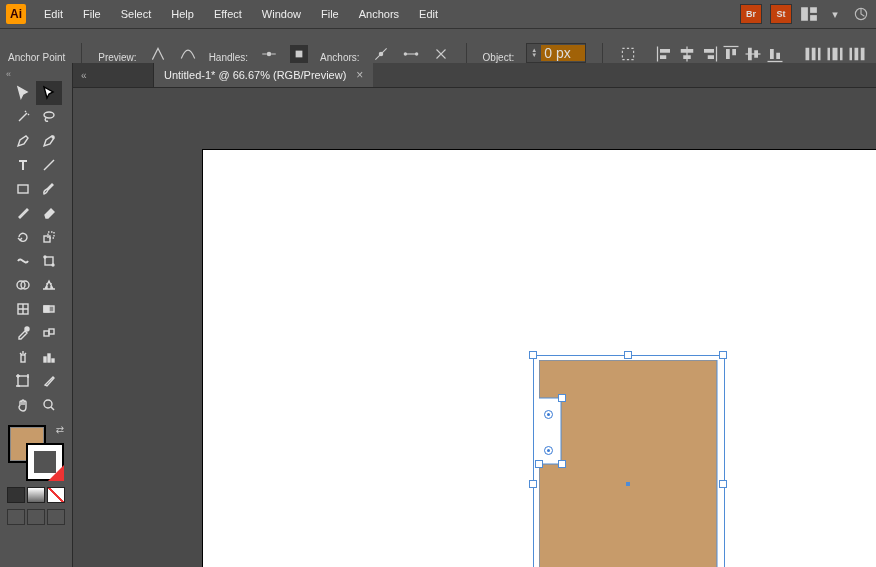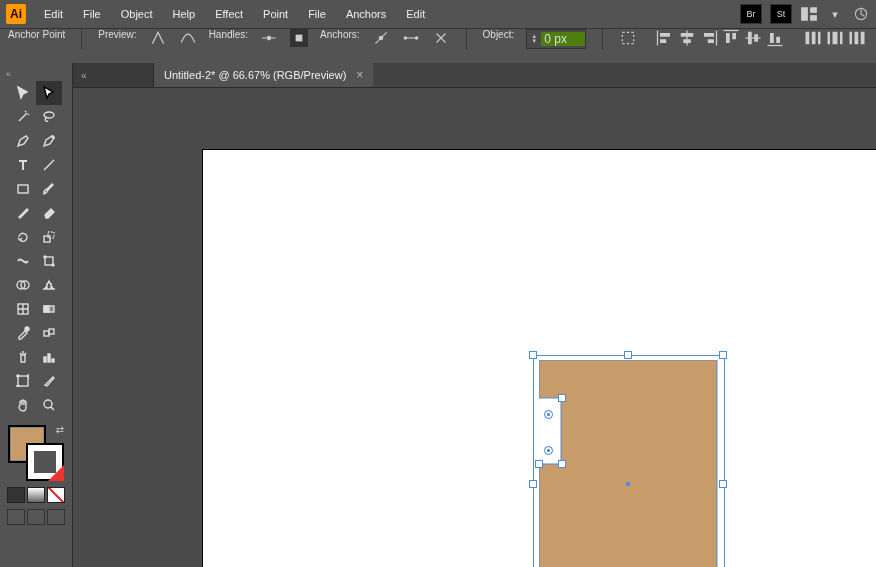--- a/index.html
+++ b/index.html
@@ -1,26 +1,26 @@
 <!DOCTYPE html>
 <html><head>
 <meta charset="utf-8">
 <style>
   html,body{margin:0;padding:0;background:#4a4a4a;font-family:"Segoe UI",Arial,sans-serif;font-size:11px;color:#ddd;overflow:hidden;width:876px;height:567px}
   .menubar{background:#535353;height:28px;display:flex;align-items:center;padding:0 6px;gap:4px}
   .ai-logo{width:20px;height:20px;background:#ff9a00;color:#330000;font-weight:bold;font-size:12px;display:flex;align-items:center;justify-content:center;border-radius:2px;margin-right:6px}
   .menu-item{padding:4px 8px;cursor:pointer;color:#eee}
   .menu-right{margin-left:auto;display:flex;gap:8px;align-items:center}
-  .sq-btn{width:20px;height:18px;background:#000000;color:#ddd;font-size:9px;font-weight:normal;display:flex;align-items:center;justify-content:center;border:1px solid #333}
-  .control-bar{background:#535353;height:34px;border-top:1px solid #333;display:flex;align-items:flex-start;padding:0 8px;gap:12px;font-size:10px;color:#ddd}
+  .sq-btn{width:20px;height:18px;background:#c2410c;color:#ddd;font-size:9px;font-weight:bold;display:flex;align-items:center;justify-content:center;border:1px solid #333}
+  .control-bar{background:#535353;height:34px;border-top:1px solid #333;display:flex;align-items:flex-end;padding:0 8px;gap:12px;font-size:10px;color:#ddd}
   .ctl-label{color:#ddd}
   .ctl-ico{width:18px;height:18px;display:flex;align-items:center;justify-content:center;color:#ccc}
   .corner-input{display:flex;align-items:center;border:1px solid #333;background:#4a4a4a;height:18px}
   .corner-input .arr{width:14px;display:flex;flex-direction:column;align-items:center;justify-content:center;font-size:6px;line-height:5px;color:#bbb}
-  .corner-input input{background:#4d7c0f;border:none;color:#ddd;width:38px;font-size:12px;padding:0 3px;outline:none}
+  .corner-input input{background:#a16207;border:none;color:#ddd;width:38px;font-size:14px;padding:0 3px;outline:none}
   .align-grp{display:flex;gap:2px;margin-left:6px}
   .align-btn{width:20px;height:18px;display:flex;align-items:center;justify-content:center;color:#bbb}
   .body-row{display:flex;height:calc(567px - 28px - 34px)}
   
   .tab-strip{position:relative;height:24px;background:#434343;border-bottom:1px solid #2a2a2a;display:flex;align-items:flex-end}
   .tab-collapse{width:72px;height:24px;background:#3a3a3a;display:flex;align-items:center;justify-content:flex-start;padding-left:8px;color:#aaa;font-size:10px;border-right:1px solid #2a2a2a}
   .doc-tab{height:24px;background:#535353;display:flex;align-items:center;padding:0 10px;gap:10px;color:#eee;font-size:11px}
   .doc-tab .close{color:#bbb;font-size:12px;cursor:pointer}
   
   .toolbox{width:72px;background:#535353;border-right:1px solid #2a2a2a;display:flex;flex-direction:column;align-items:center;padding-top:4px}
@@ -50,24 +50,24 @@
   .center-mark{position:absolute;width:4px;height:4px;background:#4f8cd6;margin:-2px 0 0 -2px}
   .sep{width:1px;height:20px;background:#3a3a3a;margin:0 4px}
 </style>
 </head>
 <body>
 
 <div class="menubar">
   <div class="ai-logo">Ai</div>
   <div class="menu-item">Edit</div>
   <div class="menu-item">File</div>
-  <div class="menu-item">Object</div>
+  <div class="menu-item">Select</div>
   <div class="menu-item">Help</div>
   <div class="menu-item">Effect</div>
-  <div class="menu-item">Point</div>
+  <div class="menu-item">Window</div>
   <div class="menu-item">File</div>
   <div class="menu-item">Anchors</div>
   <div class="menu-item">Edit</div>
   <div class="menu-right">
     <div class="sq-btn">Br</div>
     <div class="sq-btn">St</div>
     <div class="ctl-ico">
         <svg viewBox="0 0 16 16">
           <rect x="1" y="2" width="6" height="12" fill="#ccc"></rect>
           <rect x="9" y="2" width="6" height="5" fill="#ccc"></rect>
@@ -391,21 +391,21 @@
       <div class="mini-sw" style="background:#555;border-color:#333"></div>
       <div class="mini-sw" style="background:#555;border-color:#333"></div>
       <div class="mini-sw" style="background:#555;border-color:#333"></div>
     </div>
   </div>
 
   <div class="canvas-wrap">
     <div class="tab-strip">
       <div class="tab-collapse">«</div>
       <div class="doc-tab">
-        <span>Untitled-2* @ 66.67% (RGB/Preview)</span>
+        <span>Untitled-1* @ 66.67% (RGB/Preview)</span>
         <span class="close">×</span>
       </div>
     </div>
     <div class="stage">
       <div class="artboard"></div>
 
       <svg class="shape" width="190" height="260">
         <path class="shape-path" d="M0 0 H178 V248 H0 V104 H22 V38 H0 Z"></path>
       </svg>
 

